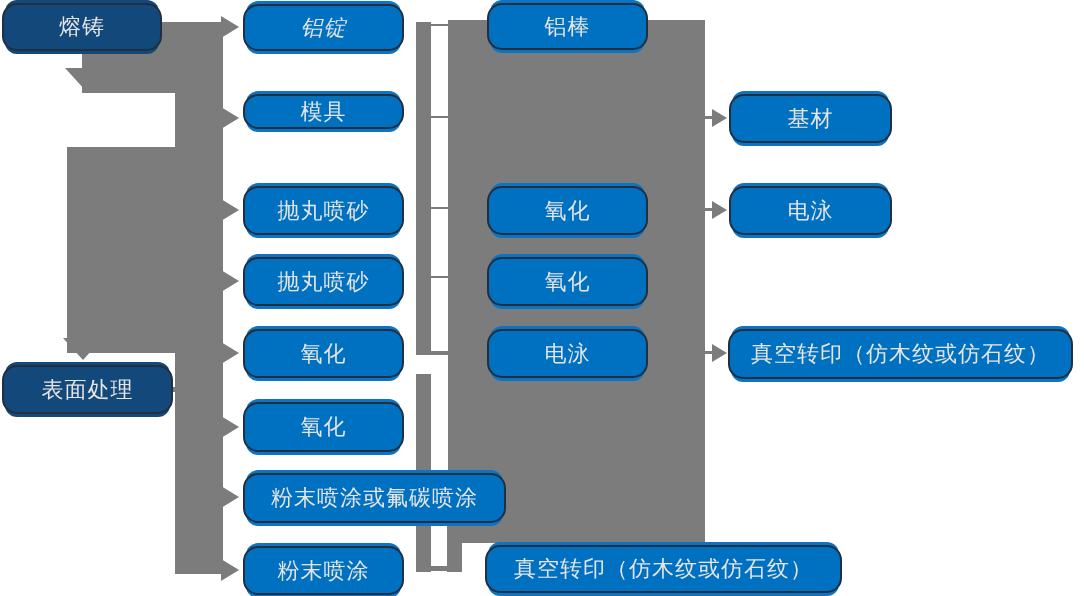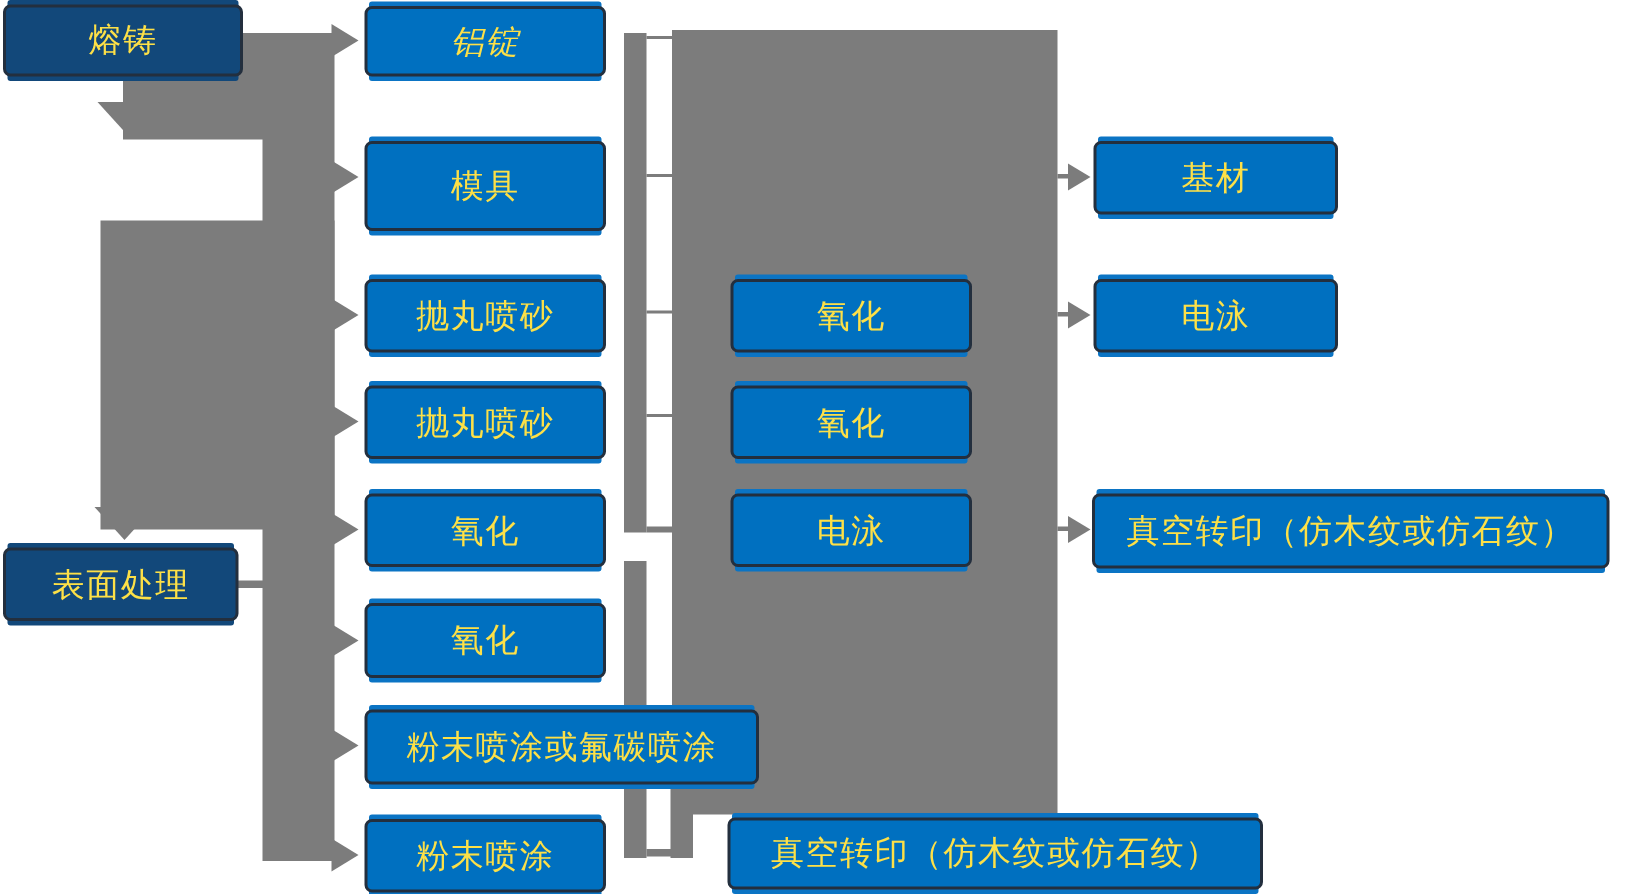--- a/index.html
+++ b/index.html
@@ -9,21 +9,21 @@
   }
   
   .conn{position:absolute;background:#7c7c7c;z-index:1;}
   .tri{position:absolute;width:0;height:0;background:none;z-index:1;}
   .tri-right{border-top:11px solid transparent;border-bottom:11px solid transparent;border-left:18px solid #7c7c7c;}
   .tri-right-sm{border-top:9px solid transparent;border-bottom:9px solid transparent;border-left:15px solid #7c7c7c;}
   .tri-down{border-left:20px solid transparent;border-right:20px solid transparent;border-top:22px solid #7c7c7c;}
   
   .node{
     position:absolute;z-index:2;display:flex;align-items:center;justify-content:center;
-    color:#fde047;font-size:22px;letter-spacing:1px;border-radius:5px;box-sizing:border-box;
+    color:#e5e5e5;font-size:22px;letter-spacing:1px;border-radius:15px;box-sizing:border-box;
     border:2px solid #232f3e;text-align:center;white-space:nowrap;
   }
   .node.bright{
     background:#0070c0;
     box-shadow:0 -6px 0 -3px #0b74c4, 0 6px 0 -3px #0b74c4;
   }
   .node.dark{
     background:#12487a;
     box-shadow:0 -6px 0 -3px #12487a, 0 6px 0 -3px #12487a;
   }
@@ -62,31 +62,32 @@
   <div class="conn" style="left:448px;top:20px;width:257px;height:523px;"></div>
 
   <div class="conn" style="left:705px;top:116px;width:8px;height:3px;"></div>
   <div class="tri tri-right-sm" style="left:712px;top:109px;"></div>
   <div class="conn" style="left:705px;top:208px;width:8px;height:3px;"></div>
   <div class="tri tri-right-sm" style="left:712px;top:201px;"></div>
   <div class="conn" style="left:705px;top:351px;width:8px;height:3px;"></div>
   <div class="tri tri-right-sm" style="left:712px;top:344px;"></div>
 
   <div class="node dark" style="left:2px;top:3px;width:160px;height:48px;">熔铸</div>
-  <div class="node dark" style="left:2px;top:365px;width:157px;height:49px;">表面处理</div>
+  <div class="node dark" style="left:2px;top:365px;width:171px;height:49px;">表面处理</div>
 
   <div class="node bright" style="left:243px;top:4px;width:161px;height:47px;font-style:italic;">铝锭</div>
-  <div class="node bright" style="left:243px;top:94px;width:161px;height:60px;">模具</div>
+  <div class="node bright" style="left:243px;top:94px;width:161px;height:35px;">模具</div>
   <div class="node bright" style="left:243px;top:186px;width:161px;height:49px;">抛丸喷砂</div>
   <div class="node bright" style="left:243px;top:257px;width:161px;height:49px;">抛丸喷砂</div>
   <div class="node bright" style="left:243px;top:329px;width:161px;height:49px;">氧化</div>
   <div class="node bright" style="left:243px;top:402px;width:161px;height:50px;">氧化</div>
   <div class="node bright" style="left:243px;top:473px;width:263px;height:50px;">粉末喷涂或氟碳喷涂</div>
   <div class="node bright" style="left:243px;top:546px;width:161px;height:49px;">粉末喷涂</div>
 
+  <div class="node bright" style="left:487px;top:3px;width:161px;height:47px;">铝棒</div>
   <div class="node bright" style="left:487px;top:186px;width:161px;height:49px;">氧化</div>
   <div class="node bright" style="left:487px;top:257px;width:161px;height:49px;">氧化</div>
   <div class="node bright" style="left:487px;top:329px;width:161px;height:49px;">电泳</div>
   <div class="node bright" style="left:485px;top:545px;width:357px;height:48px;">真空转印（仿木纹或仿石纹）</div>
 
   <div class="node bright" style="left:729px;top:94px;width:163px;height:49px;font-family:Liberation Serif, serif;">基材</div>
   <div class="node bright" style="left:729px;top:186px;width:163px;height:49px;">电泳</div>
   <div class="node bright" style="left:728px;top:329px;width:345px;height:50px;">真空转印（仿木纹或仿石纹）</div>
 
 </div>

